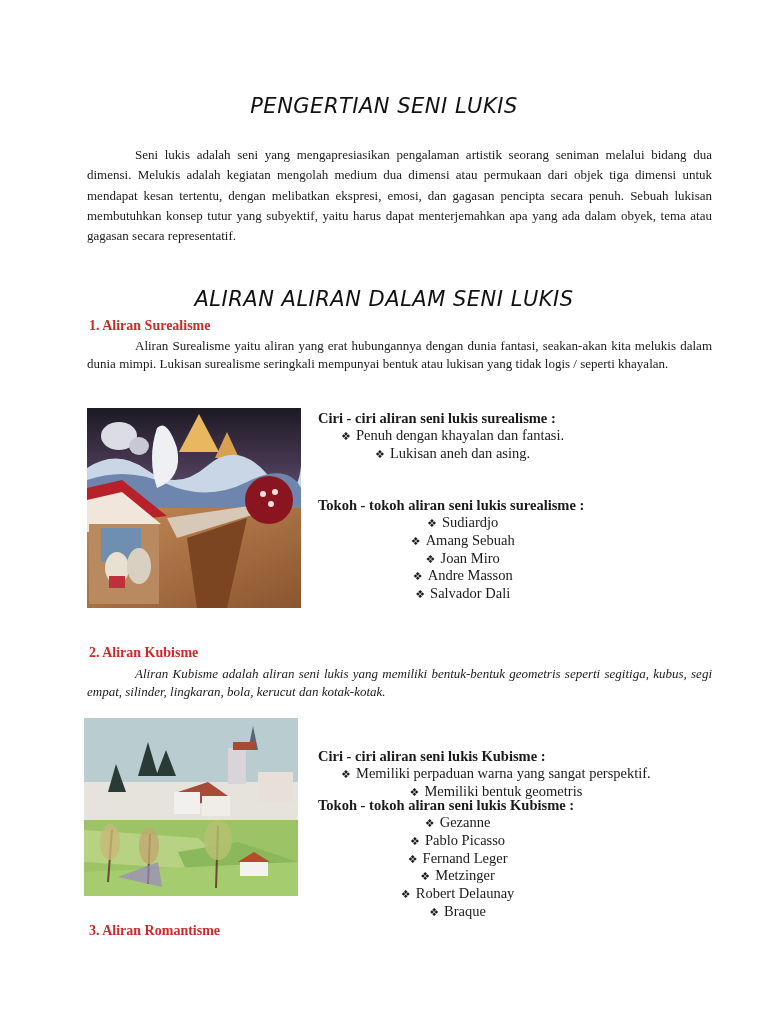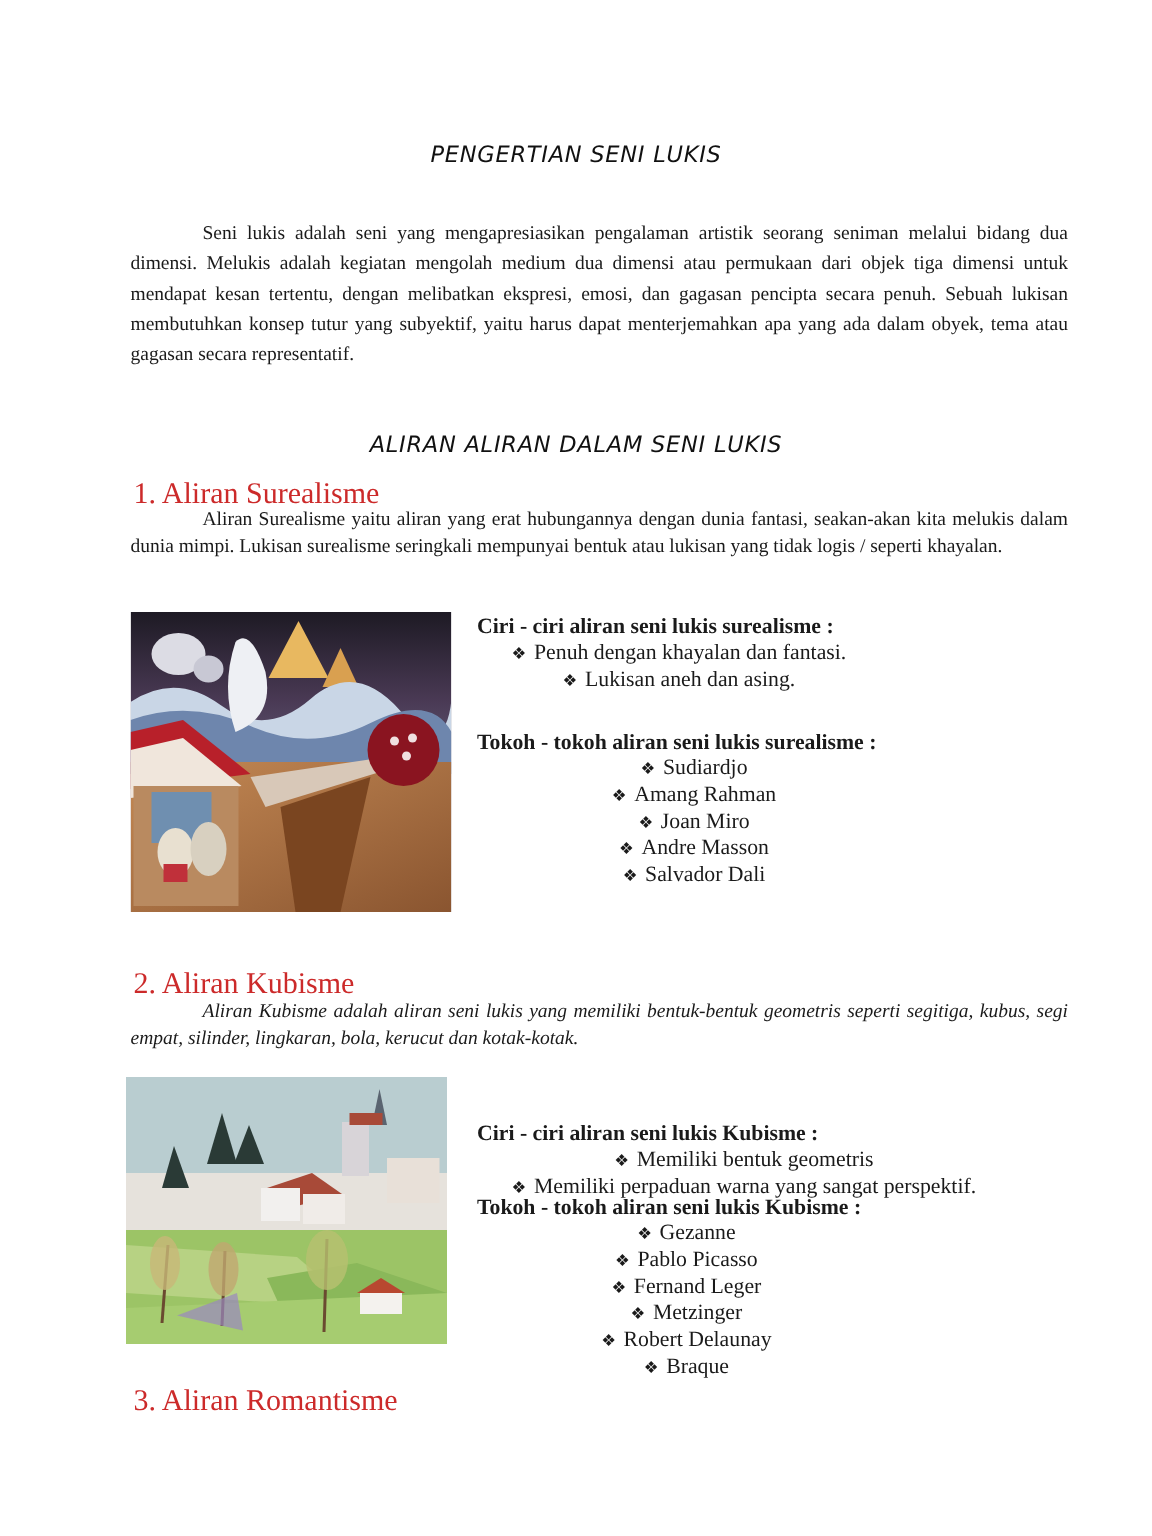--- a/index.html
+++ b/index.html
@@ -1,38 +1,38 @@
 <!DOCTYPE html>
 <html><head>
 <meta charset="utf-8">
 <style>
   html, body { margin: 0; padding: 0; background: #ffffff; }
   body { width: 768px; height: 1024px; position: relative; overflow: hidden; font-family: "Liberation Serif", serif; color: #1a1a1a; }
-  .title { position: absolute; left: 0; width: 768px; text-align: center; font-family: "DejaVu Sans", sans-serif; font-style: italic; font-size: 15px; letter-spacing: 0.5px; color: #111; }
+  .title { position: absolute; left: 0; width: 768px; text-align: center; font-family: "DejaVu Sans", sans-serif; font-style: italic; font-size: 21px; letter-spacing: 0.5px; color: #111; }
   #t1 { top: 94px; }
   #t2 { top: 287px; }
   .para { position: absolute; left: 87px; width: 625px; font-size: 13px; line-height: 20px; text-align: justify; }
   .para .indent { display: inline-block; width: 48px; }
   #p1 { top: 145px; line-height: 20.3px; }
-  .sec-h { position: absolute; left: 89px; font-weight: normal; color: #cc2a2a; font-size: 20px; }
+  .sec-h { position: absolute; left: 89px; font-weight: bold; color: #cc2a2a; font-size: 14px; }
   #h1 { top: 318px; }
   #h2 { top: 645px; }
   #h3 { top: 923px; }
   #p2 { top: 337px; line-height: 18px; }
   #p3 { top: 665px; line-height: 18px; font-style: italic; }
   .img { position: absolute; overflow: hidden; }
   #img1 { left: 87px; top: 408px; width: 214px; height: 200px; }
   #img2 { left: 78px; top: 712px; width: 224px; height: 185px; }
   .block { position: absolute; left: 318px; font-size: 14.5px; }
   .block .lbl { font-weight: bold; height: 18px; line-height: 18px; }
   .block ul { list-style: none; margin: 0; padding: 0 0 0 18px; text-align: center; }
   .block li { height: 17.8px; line-height: 17.8px; white-space: nowrap; }
   .block li .b { display: inline-block; width: 20px; font-family: "DejaVu Sans", sans-serif; font-size: 11px; }
   #c1 { top: 409px; }
-  #k1 { top: 486px; }
+  #k1 { top: 496px; }
   #c2 { top: 747px; }
   #k2 { top: 796px; }
 </style>
 </head>
 <body>
 
 <div class="title" id="t1">PENGERTIAN SENI LUKIS</div>
 
 <div class="para" id="p1"><span class="indent"></span><span>Seni lukis adalah seni yang mengapresiasikan pengalaman artistik seorang seniman melalui bidang dua dimensi. Melukis adalah kegiatan mengolah medium dua dimensi atau permukaan dari objek tiga dimensi untuk mendapat kesan tertentu, dengan melibatkan ekspresi, emosi, dan gagasan pencipta secara penuh. Sebuah lukisan membutuhkan konsep tutur yang subyektif, yaitu harus dapat menterjemahkan apa yang ada dalam obyek, tema atau gagasan secara representatif.</span></div>
 
@@ -84,21 +84,21 @@
   <ul>
     <li><span class="b">❖</span><span>Penuh dengan khayalan dan fantasi.</span></li>
     <li><span class="b">❖</span><span>Lukisan aneh dan asing.</span></li>
   </ul>
 </div>
 
 <div class="block" id="k1">
   <div class="lbl">Tokoh - tokoh aliran seni lukis surealisme :</div>
   <ul>
     <li><span class="b">❖</span><span>Sudiardjo</span></li>
-    <li><span class="b">❖</span><span>Amang Rahman</span></li>
+    <li><span class="b">❖</span><span>Amang Sebuah</span></li>
     <li><span class="b">❖</span><span>Joan Miro</span></li>
     <li><span class="b">❖</span><span>Andre Masson</span></li>
     <li><span class="b">❖</span><span>Salvador Dali</span></li>
   </ul>
 </div>
 
 <div class="sec-h" id="h2">2. Aliran Kubisme</div>
 <div class="para" id="p3"><span class="indent"></span><span>Aliran Kubisme adalah aliran seni lukis yang memiliki bentuk-bentuk geometris seperti segitiga, kubus, segi empat, silinder, lingkaran, bola, kerucut dan kotak-kotak.</span></div>
 
 <div class="img" id="img2" title="Lukisan kubisme">
@@ -128,22 +128,22 @@
     <ellipse cx="71" cy="134" rx="10" ry="18" fill="#c0a870" opacity="0.8"></ellipse>
     <line x1="138" y1="176" x2="140" y2="114" stroke="#6a4a30" stroke-width="2"></line>
     <ellipse cx="140" cy="128" rx="14" ry="20" fill="#b8c070" opacity="0.8"></ellipse>
     <polygon points="40,165 80,150 84,175" fill="#9a88c0" opacity="0.7"></polygon>
   </svg>
 </div>
 
 <div class="block" id="c2">
   <div class="lbl">Ciri - ciri aliran seni lukis Kubisme :</div>
   <ul>
+    <li><span class="b">❖</span><span>Memiliki perpaduan warna yang sangat perspektif.</span></li>
     <li><span class="b">❖</span><span>Memiliki bentuk geometris</span></li>
-    <li><span class="b">❖</span><span>Memiliki perpaduan warna yang sangat perspektif.</span></li>
   </ul>
 </div>
 
 <div class="block" id="k2">
   <div class="lbl">Tokoh - tokoh aliran seni lukis Kubisme :</div>
   <ul>
     <li><span class="b">❖</span><span>Gezanne</span></li>
     <li><span class="b">❖</span><span>Pablo Picasso</span></li>
     <li><span class="b">❖</span><span>Fernand Leger</span></li>
     <li><span class="b">❖</span><span>Metzinger</span></li>

